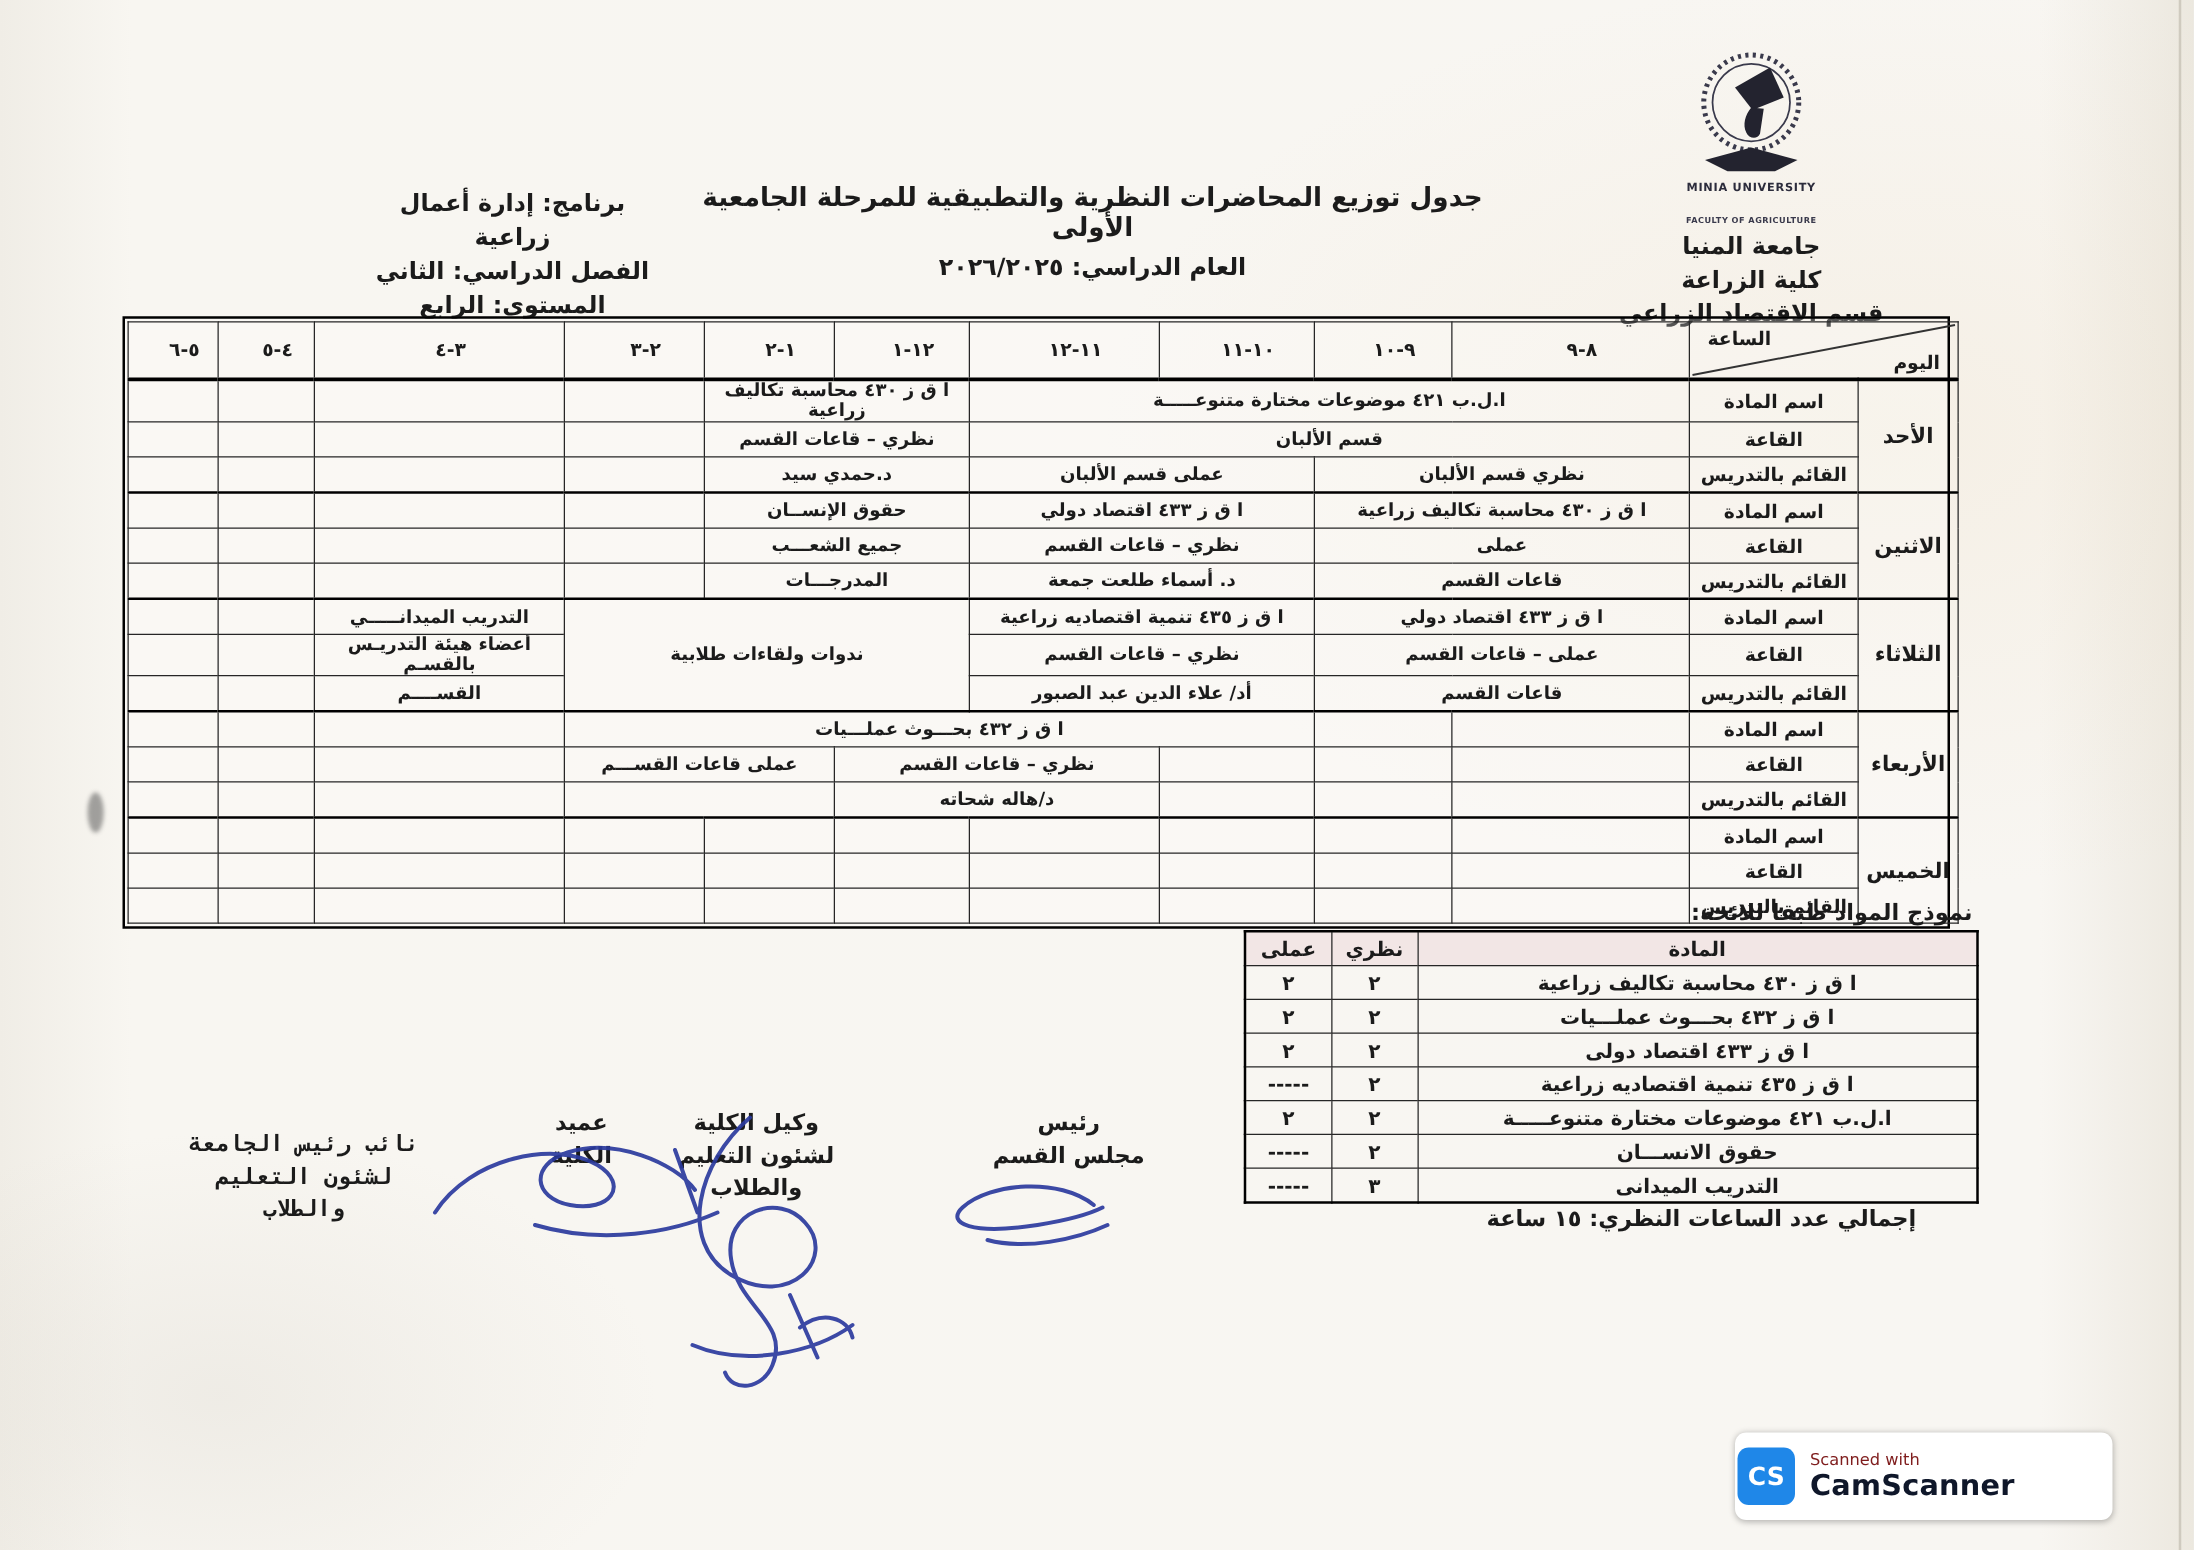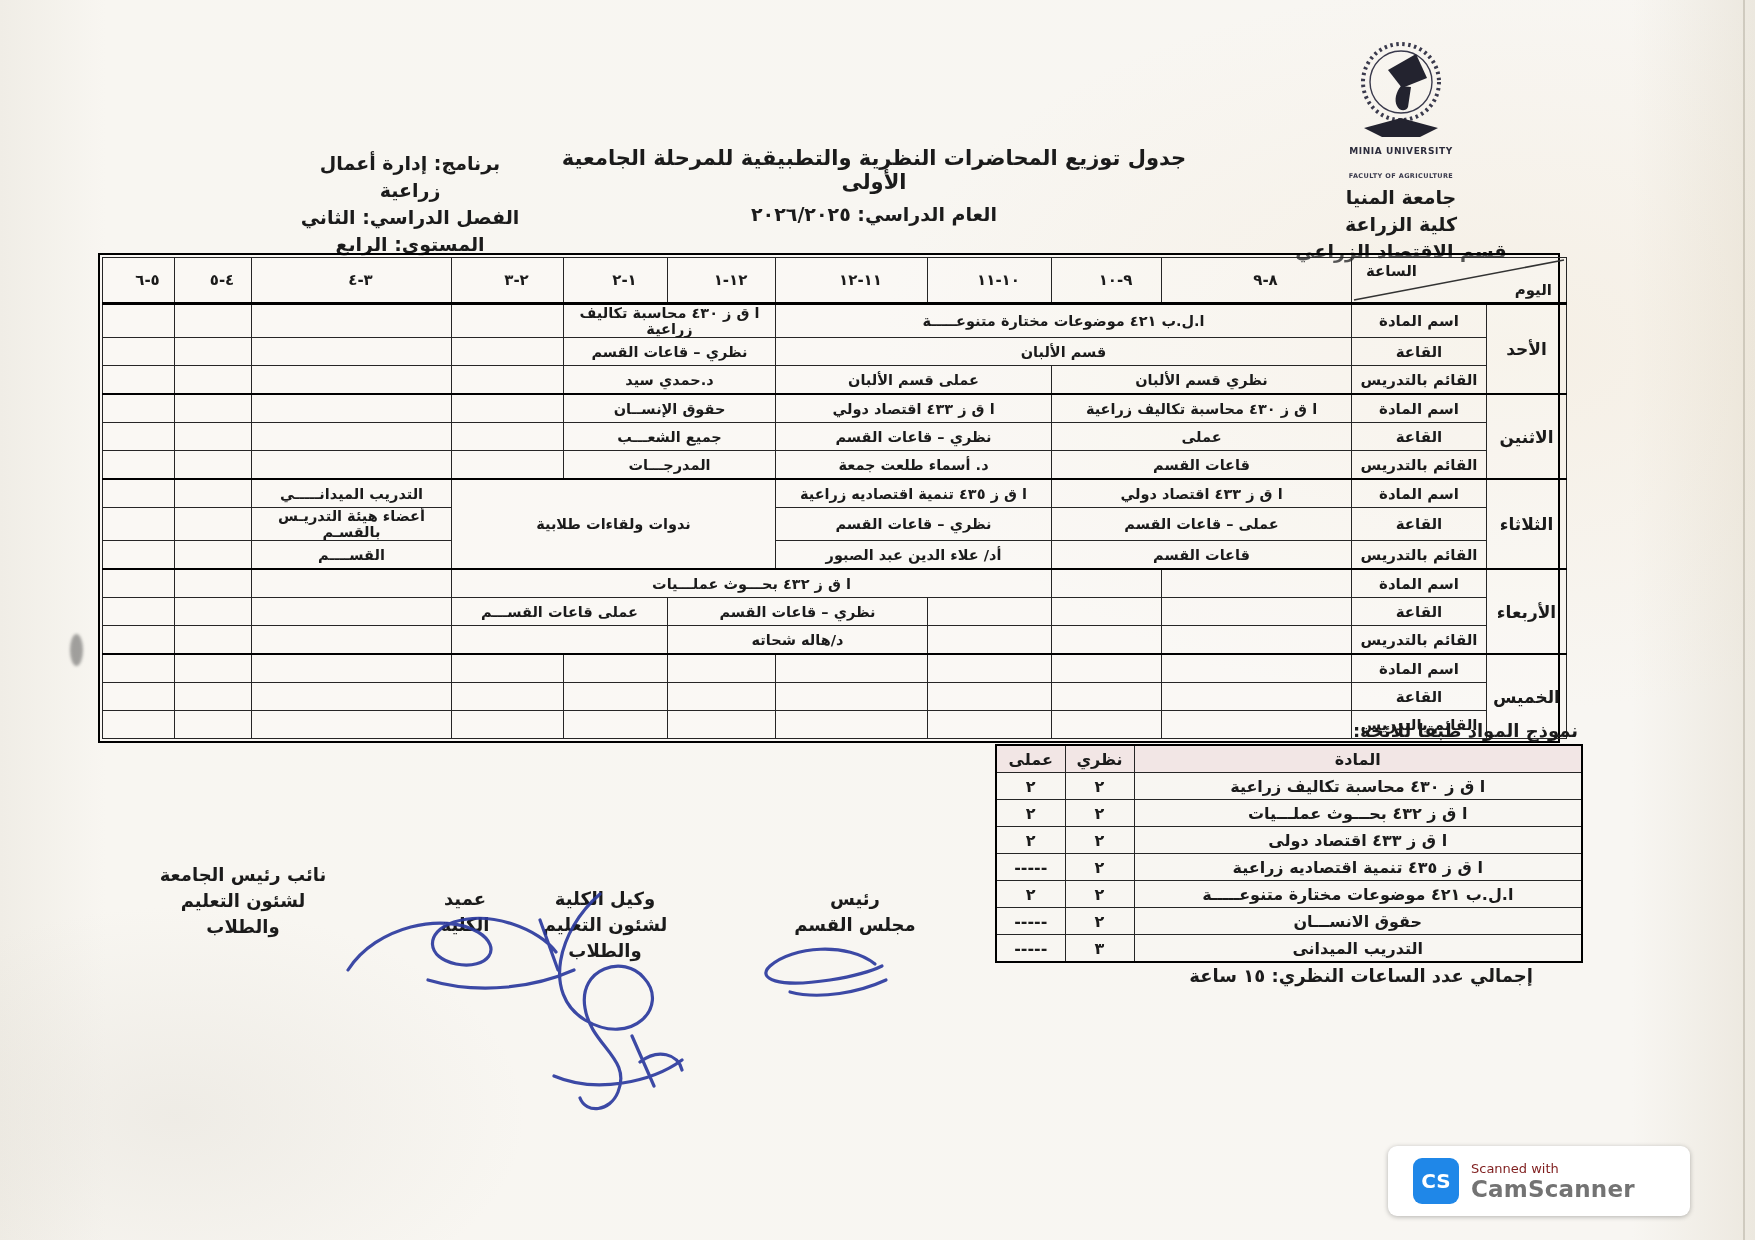--- a/index.html
+++ b/index.html
@@ -51,32 +51,32 @@
     font-weight:700;font-size:16px;height:26px;padding:0 4px;}
   table.laeha th{background:#f2e6e5;}
   .totals{position:absolute;right:222px;top:962px;direction:rtl;text-align:right;
     font-weight:700;font-size:18px;line-height:27px;}
 
   
   .sig{position:absolute;direction:rtl;text-align:center;font-weight:700;font-size:18px;line-height:26px;}
   .sig-chairman{left:788px;top:886px;width:134px;}
   .sig-vicedean{left:512px;top:886px;width:186px;}
   .sig-dean{left:420px;top:886px;width:90px;}
-  .sig-vp{left:150px;top:862px;width:186px;}
+  .sig-vp{left:150px;top:904px;width:186px;font-family:Liberation Mono, monospace;}
   .sig-ink{position:absolute;left:130px;top:872px;width:790px;height:260px;pointer-events:none;}
 
   
   .cs-badge{position:absolute;left:1388px;top:1146px;width:302px;height:70px;background:#fff;
     border-radius:9px;box-shadow:0 1px 5px rgba(0,0,0,.28);display:flex;align-items:center;
-    gap:12px;padding:0 25px;box-sizing:border-box;}
+    gap:12px;padding:0 2px;box-sizing:border-box;}
   .cs-icon{width:46px;height:46px;border-radius:9px;background:#1f87e8;color:#fff;display:flex;
     align-items:center;justify-content:center;font-weight:700;font-size:20px;
     font-family:"DejaVu Sans",sans-serif;flex:0 0 auto;}
   .cs-text .l1{font-size:13px;color:#7f1d1d;}
-  .cs-text .l2{font-size:23px;font-weight:700;color:#737373;letter-spacing:.2px;}
+  .cs-text .l2{font-size:23px;font-weight:700;color:#0f172a;letter-spacing:.2px;}
 </style>
 </head>
 <body>
 
 <div class="page">
   <div class="smudge"></div>
   <div class="crease"></div>
 
   <div class="brand">
     <svg width="150" height="104" viewBox="0 0 150 104" style="display:block;margin:0 auto;">

